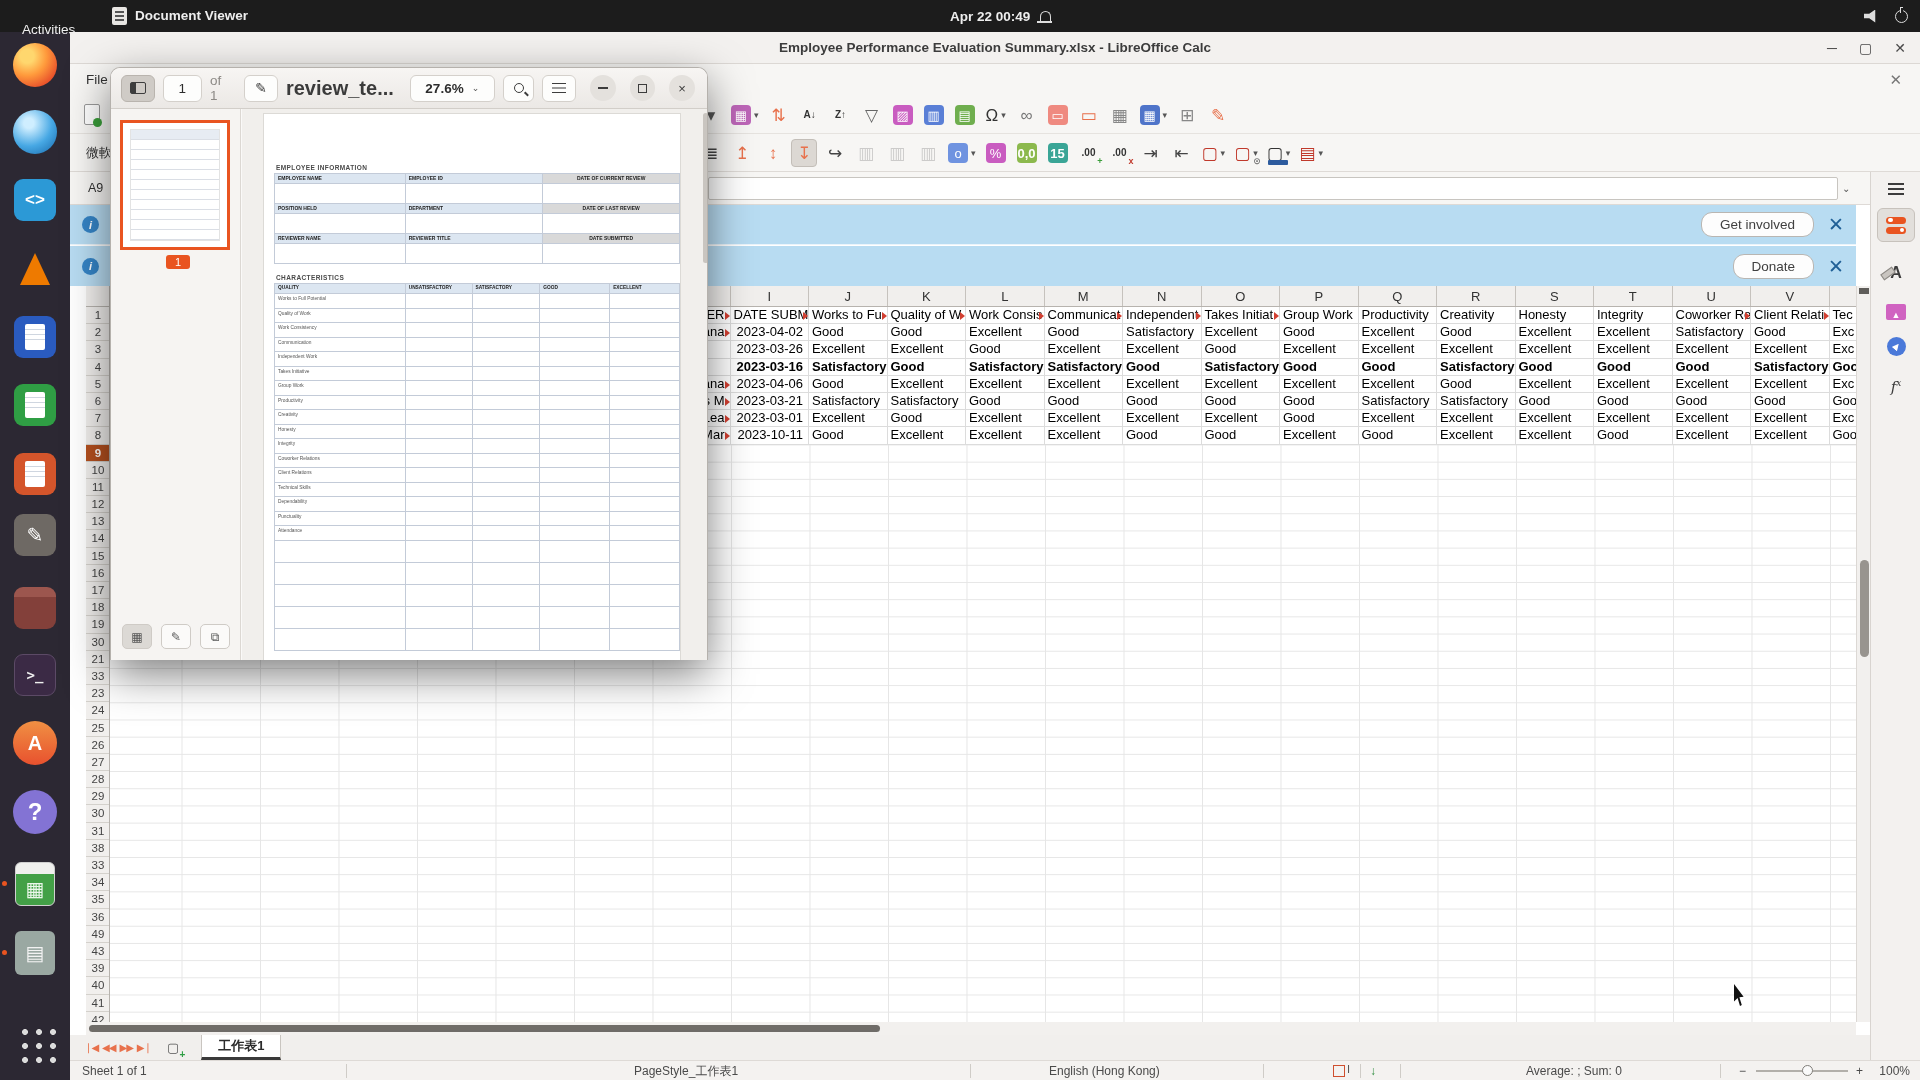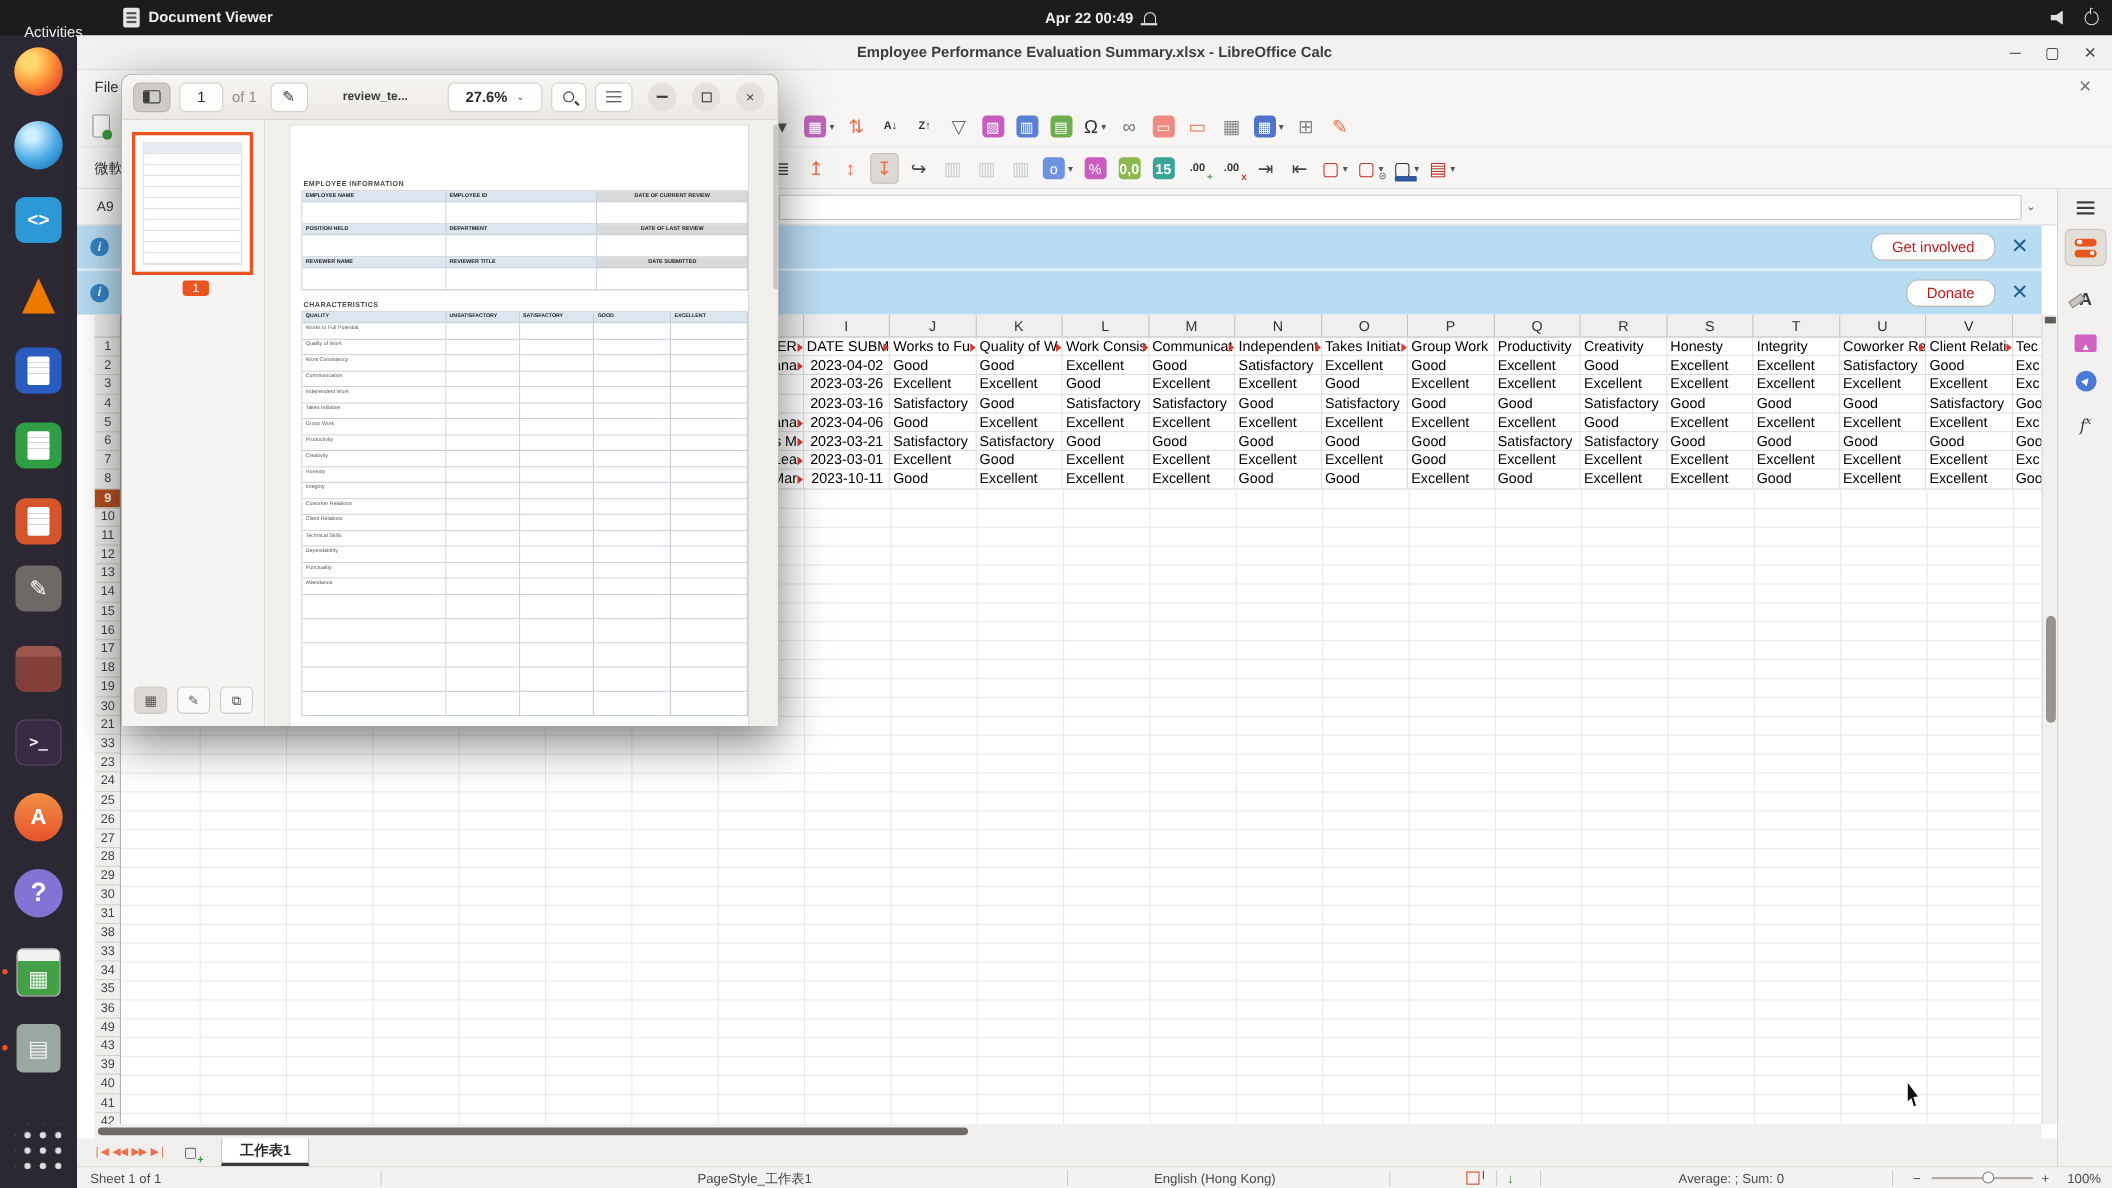--- a/index.html
+++ b/index.html
@@ -69,21 +69,21 @@
 
   .c-fbar { position:absolute; left:0; top:140px; width:1850px; height:33px; background:#f7f6f4; border-bottom:1px solid #dedad6; }
   .namebox { position:absolute; left:18px; top:0; line-height:33px; font-size:12.5px; color:#333; }
   .f-input { position:absolute; left:638px; top:5px; width:1130px; height:23px; background:#fff; border:1px solid #c8c5c0; border-radius:2px; }
   .f-exp { position:absolute; left:1772px; top:0; line-height:33px; font-size:10px; color:#555; }
 
   .notifrow { position:absolute; left:0; width:1786px; height:40px; background:#b8dcf2; display:flex; align-items:center; justify-content:flex-end; gap:8px; padding-right:6px; }
   .n1 { top:173px; border-bottom:1px solid #eaf4fb; }
   .n2 { top:214px; }
   .n-info { position:absolute; left:12px; width:17px; height:17px; border-radius:50%; background:#3584c6; color:#fff; font-size:11px; font-weight:bold; font-style:italic; display:flex; align-items:center; justify-content:center; }
-  .n-btn { background:#fdfdfd; border:1px solid #b9b6b2; border-radius:11px; padding:4px 18px; font-size:13.5px; color:#b91c1c; }
+  .n-btn { background:#fdfdfd; border:1px solid #b9b6b2; border-radius:11px; padding:4px 18px; font-size:13.5px; color:#404040; }
   .n-x { color:#1f5f96; font-size:19px; font-weight:bold; line-height:1; margin:0 6px; }
 
   
   .corner { position:absolute; left:16px; top:254px; width:24px; height:21px; background:#f1efed; border-right:1px solid #b7b3ae; border-bottom:1px solid #b7b3ae; }
   .colhdrs { position:absolute; left:40px; top:254px; width:1746px; height:21px; background:#f1efed; border-bottom:1px solid #b7b3ae; overflow:hidden; }
   .colh { position:absolute; top:0; width:78.5px; height:21px; line-height:21px; text-align:center; font-size:13px; color:#333; border-right:1px solid #c6c2bd; }
   .rowhdrs { position:absolute; left:16px; top:275px; width:24px; height:715px; background:#f1efed; border-right:1px solid #b7b3ae; overflow:hidden; }
   .rowh { width:24px; height:17.2px; line-height:17.2px; text-align:center; font-size:11.5px; color:#444; border-bottom:1px solid #d4d1cc; }
   .rowh.actr { background:#b5501f; color:#fff; font-weight:bold; }
 
@@ -134,21 +134,21 @@
   
   .dv { position:absolute; left:110px; top:67px; width:598px; height:593px; background:#faf9f8; border:1px solid #b5b1ac; border-bottom:none; border-radius:10px 10px 0 0; box-shadow:0 14px 44px rgba(0,0,0,.5); z-index:50; overflow:hidden; }
   .dv-header { position:absolute; left:0; top:0; width:100%; height:41px; background:linear-gradient(#f7f5f3,#ebe8e5); border-bottom:1px solid #d2cec9; display:flex; align-items:center; padding:0 12px 0 10px; gap:8px; }
   .dvb { height:27px; display:flex; align-items:center; justify-content:center; border-radius:6px; background:#fdfdfc; border:1px solid #d4d0cb; }
   .dv-toggle { width:34px; background:#cfcbc6; border-color:#b9b4ae; }
   .dv-toggle i { width:16px; height:12px; border:1.6px solid #3d3d3d; border-radius:2px; position:relative; display:block; }
   .dv-toggle i::after { content:""; position:absolute; left:0; top:0; width:5px; height:100%; background:#3d3d3d; }
   .dv-page { width:40px; font-size:13.5px; color:#2d2d2d; }
   .dv-of { color:#8d8a86; font-size:13.5px; margin:0 4px 0 0; }
   .dv-pencil { width:34px; font-size:14px; color:#3d3d3d; }
-  .dv-title { margin-left:24px; font-size:11px; font-weight:bold; color:#3b3b3b; white-space:nowrap; }
+  .dv-title { font-size:20px; font-weight:bold; color:#3b3b3b; white-space:nowrap; }
   .dv-spacer { flex:1; }
   .dv-zoom { width:86px; gap:8px; font-size:13.5px; font-weight:bold; color:#2d2d2d; }
   .dv-zoom .chev { font-size:9px; color:#555; font-weight:normal; }
   .dv-search { width:32px; }
   .dv-search i { width:10px; height:10px; border:1.8px solid #3d3d3d; border-radius:50%; position:relative; display:block; }
   .dv-search i::after { content:""; position:absolute; left:9px; top:9px; width:5px; height:1.8px; background:#3d3d3d; transform:rotate(45deg); }
   .dv-burger { width:34px; } .dv-burger i { display:block; width:14px; height:1.8px; background:#3d3d3d; box-shadow:0 4.5px 0 #3d3d3d,0 9px 0 #3d3d3d; margin-bottom:9px; }
   .dv-circ { width:26px; height:26px; border-radius:50%; background:#e4e1dd; display:flex; align-items:center; justify-content:center; font-size:13px; color:#3c3c3c; margin-left:6px; }
   .dv-max i { width:9px; height:9px; border:1.4px solid #3c3c3c; display:block; }
   .dv-min i { width:10px; height:1.6px; background:#3c3c3c; display:block; }
@@ -534,21 +534,21 @@
             <div class="gcell">Good</div>
             <div class="gcell">Excellent</div>
             <div class="gcell">Excellent</div>
             <div class="gcell">Excellent</div>
             <div class="gcell">Excellent</div>
             <div class="gcell">Excellent</div>
             <div class="gcell">Excellent</div>
             <div class="gcell">Excellent</div>
             <div class="gcell">Exc</div>
           </div>
-          <div class="grow" style="top: 51.6px;">
+          <div class="grow" style="top: 51.6px; font-weight: bold;">
             <div class="gcell ra"></div>
             <div class="gcell ra">2023-03-16</div>
             <div class="gcell">Satisfactory</div>
             <div class="gcell">Good</div>
             <div class="gcell">Satisfactory</div>
             <div class="gcell">Satisfactory</div>
             <div class="gcell">Good</div>
             <div class="gcell">Satisfactory</div>
             <div class="gcell">Good</div>
             <div class="gcell">Good</div>

